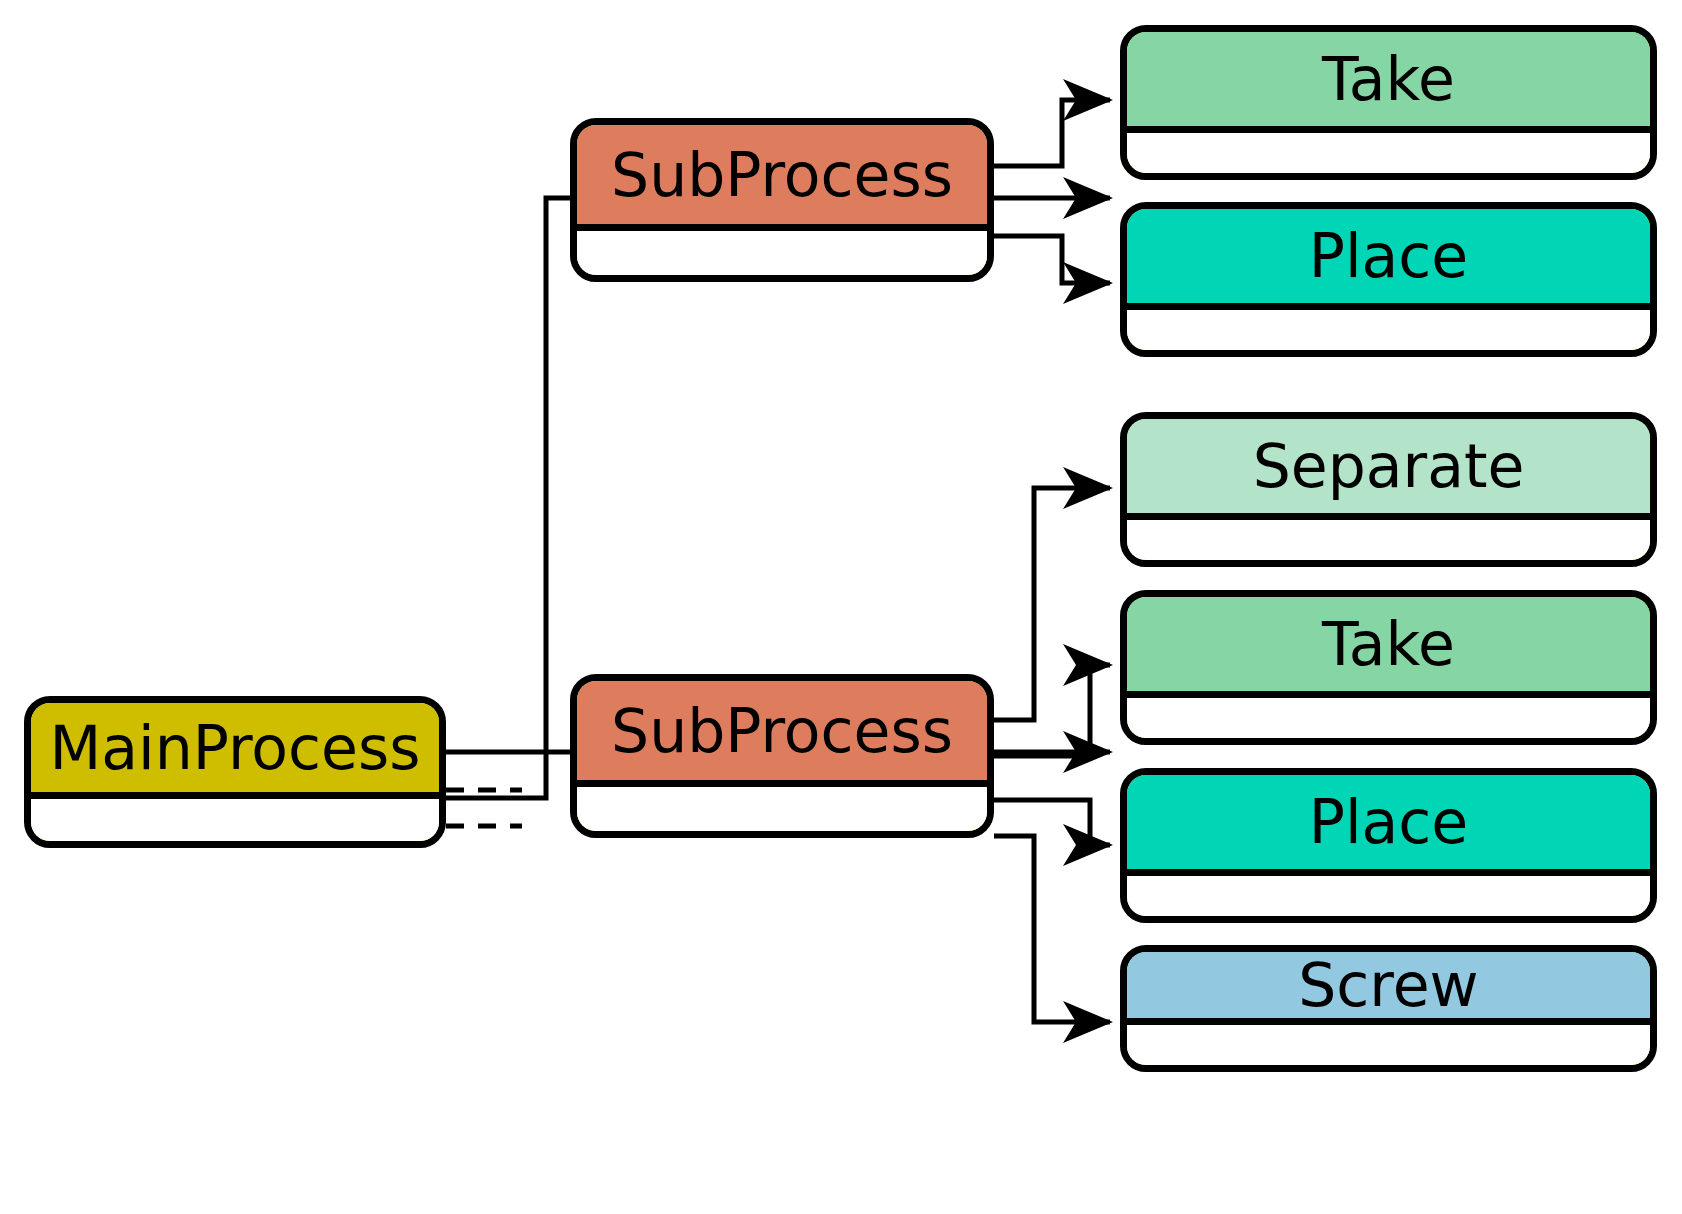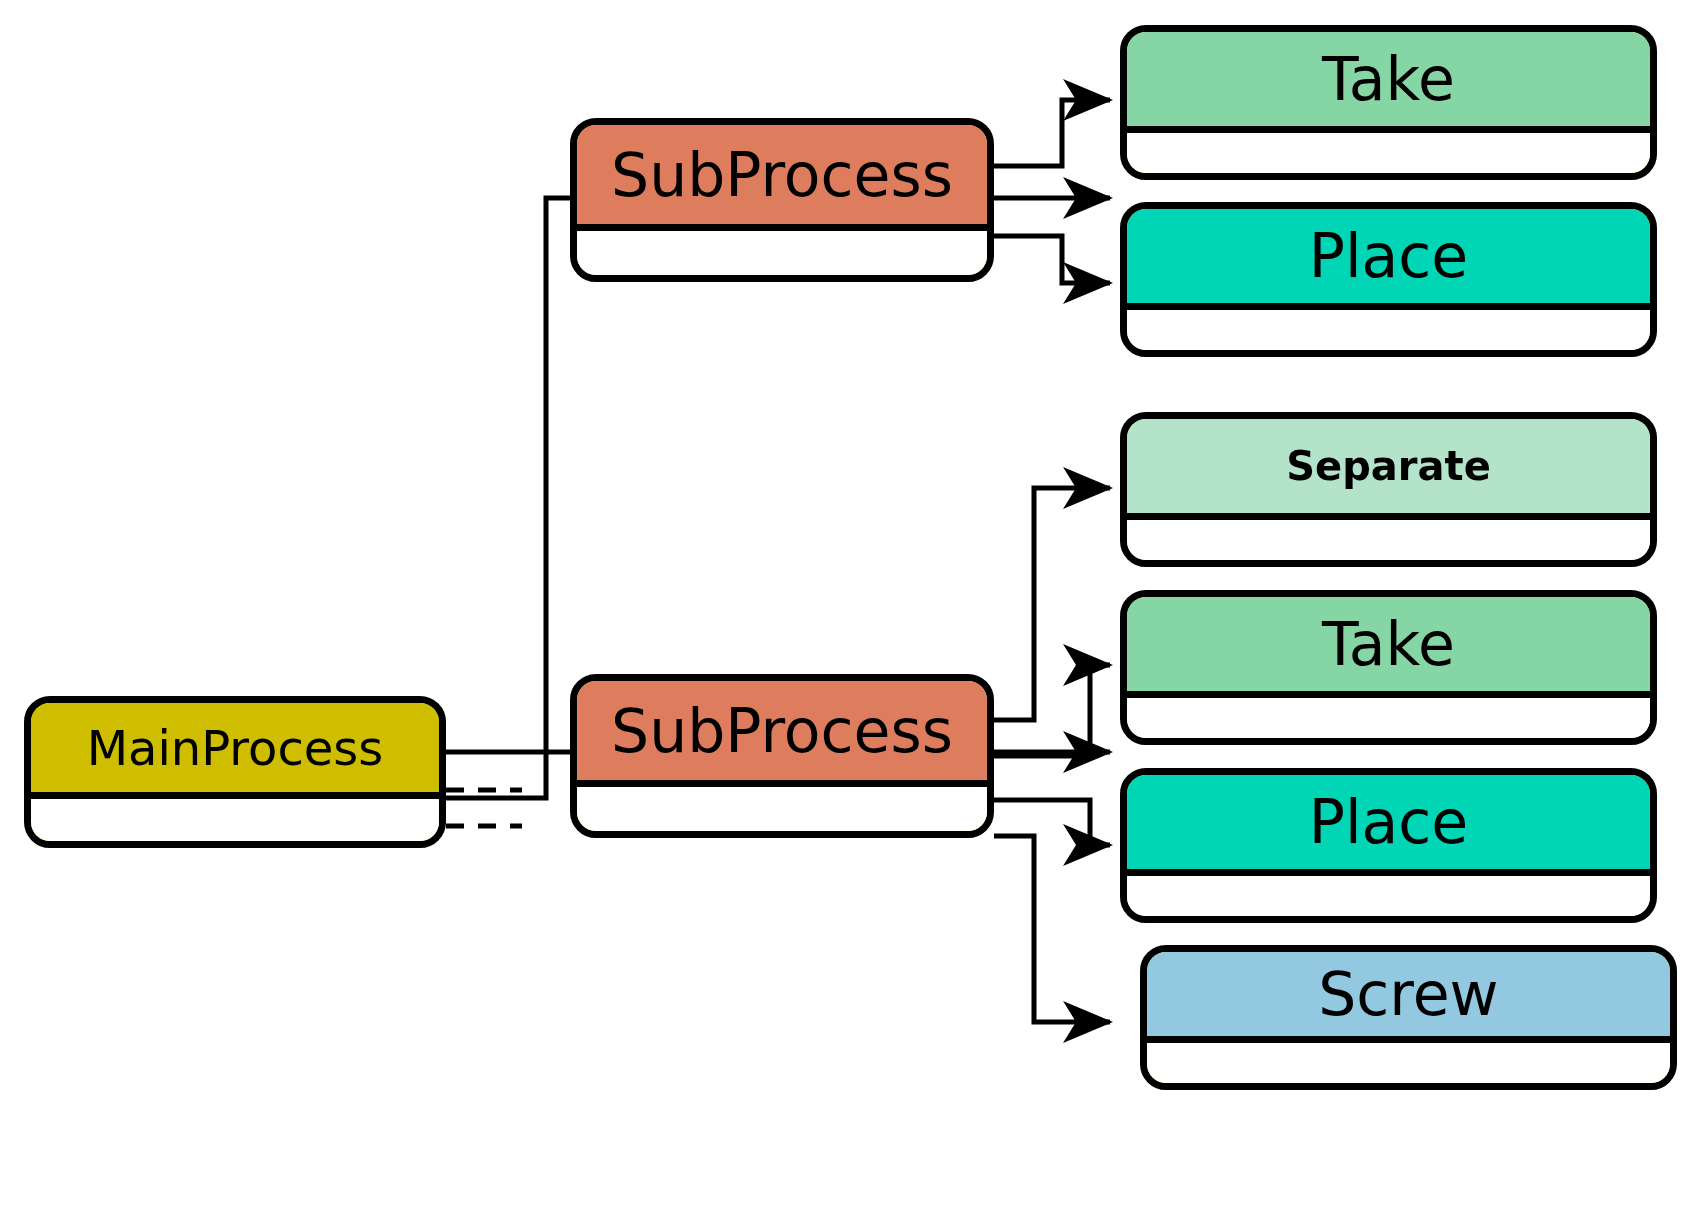--- a/index.html
+++ b/index.html
@@ -75,21 +75,21 @@
         <path d="M 994 720 L 1034 720 L 1034 488 L 1110 488" fill="none" stroke="#000000" stroke-width="5" stroke-linecap="butt" stroke-linejoin="miter" marker-end="url(#arrow)"></path>
         <path d="M 994 756 L 1090 756 L 1090 665 L 1110 665" fill="none" stroke="#000000" stroke-width="5" stroke-linecap="butt" stroke-linejoin="miter" marker-end="url(#arrow)"></path>
         <path d="M 994 800 L 1090 800 L 1090 845 L 1110 845" fill="none" stroke="#000000" stroke-width="5" stroke-linecap="butt" stroke-linejoin="miter" marker-end="url(#arrow)"></path>
         <path d="M 994 836 L 1034 836 L 1034 1022 L 1110 1022" fill="none" stroke="#000000" stroke-width="5" stroke-linecap="butt" stroke-linejoin="miter" marker-end="url(#arrow)"></path>
       </g>
   </svg>
 
   <div id="node-group">
       <div class="node" style="left: 24px; top: 696px; width: 422px; height: 152px;">
         <div class="node-body" style="background: rgb(207, 190, 0);">
-          <div class="node-label" style="font-size: 48px;">MainProcess</div>
+          <div class="node-label" style="font-size: 60px;">MainProcess</div>
         </div>
         <div class="node-shelf" style="height: 42px;"></div>
       </div>
       <div class="node" style="left: 570px; top: 118px; width: 424px; height: 164px;">
         <div class="node-body" style="background: rgb(222, 125, 94);">
           <div class="node-label" style="font-size: 60px;">SubProcess</div>
         </div>
         <div class="node-shelf" style="height: 44px;"></div>
       </div>
       <div class="node" style="left: 570px; top: 674px; width: 424px; height: 164px;">
@@ -105,37 +105,37 @@
         <div class="node-shelf" style="height: 40px;"></div>
       </div>
       <div class="node" style="left: 1120px; top: 202px; width: 537px; height: 155px;">
         <div class="node-body" style="background: rgb(0, 213, 181);">
           <div class="node-label" style="font-size: 60px;">Place</div>
         </div>
         <div class="node-shelf" style="height: 40px;"></div>
       </div>
       <div class="node" style="left: 1120px; top: 412px; width: 537px; height: 155px;">
         <div class="node-body" style="background: rgb(179, 228, 201);">
-          <div class="node-label" style="font-size: 40px; font-weight: bold;">Separate</div>
+          <div class="node-label" style="font-size: 60px;">Separate</div>
         </div>
         <div class="node-shelf" style="height: 40px;"></div>
       </div>
       <div class="node" style="left: 1120px; top: 590px; width: 537px; height: 155px;">
         <div class="node-body" style="background: rgb(134, 214, 165);">
           <div class="node-label" style="font-size: 60px;">Take</div>
         </div>
         <div class="node-shelf" style="height: 40px;"></div>
       </div>
       <div class="node" style="left: 1120px; top: 768px; width: 537px; height: 155px;">
         <div class="node-body" style="background: rgb(0, 213, 181);">
           <div class="node-label" style="font-size: 60px;">Place</div>
         </div>
         <div class="node-shelf" style="height: 40px;"></div>
       </div>
-      <div class="node" style="left: 1120px; top: 945px; width: 537px; height: 145px; margin-left: 20px;">
+      <div class="node" style="left: 1120px; top: 945px; width: 537px; height: 127px;">
         <div class="node-body" style="background: rgb(146, 201, 224);">
           <div class="node-label" style="font-size: 60px;">Screw</div>
         </div>
         <div class="node-shelf" style="height: 40px;"></div>
       </div>
     </div>
 
 </div>
 
 </body></html>

